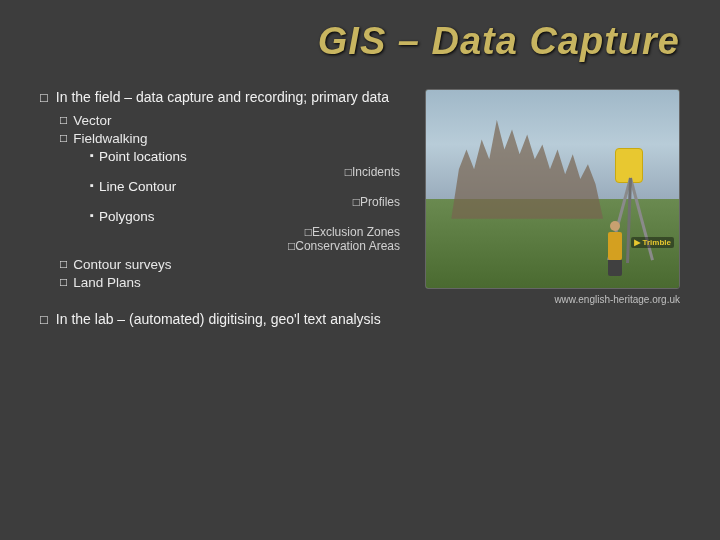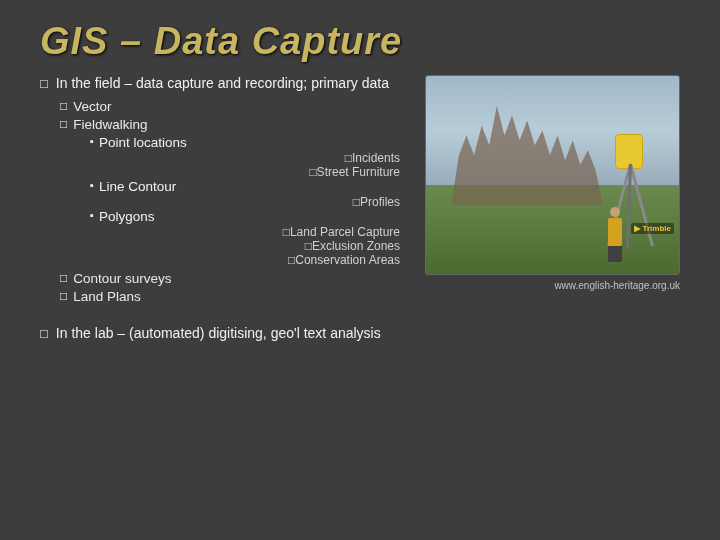--- a/index.html
+++ b/index.html
@@ -17,26 +17,26 @@
       width: 720px;
       height: 540px;
       background: #3d3d3d;
       position: relative;
       display: flex;
       flex-direction: column;
       padding: 20px 40px 20px 40px;
     }
 
     .title {
-      text-align: left;
+      text-align: right;
       font-size: 38px;
       font-weight: bold;
       color: #c8b560;
       font-style: italic;
-      margin-bottom: 12px;
+      margin-bottom: 26px;
       letter-spacing: 1px;
       text-shadow: 1px 1px 3px #000;
     }
 
     .content-area {
       display: flex;
       flex-direction: row;
       flex: 1;
       gap: 20px;
     }
@@ -300,37 +300,35 @@
           <span>Fieldwalking</span>
         </div>
 
         <div style="margin-left: 30px;">
           <div class="sub-sub-bullet">
             <span class="sub-sub-sym">▪</span>
             <span>Point locations</span>
           </div>
           <div class="sub-sub-bullets">
             <div>□Incidents</div>
-            <div>□Street Furniture</div>
           </div>
 
           <div class="sub-sub-bullet">
             <span class="sub-sub-sym">▪</span>
             <span>Line Contour</span>
           </div>
           <div class="sub-sub-bullets">
             <div>□Profiles</div>
           </div>
 
           <div class="sub-sub-bullet">
             <span class="sub-sub-sym">▪</span>
             <span>Polygons</span>
           </div>
           <div class="sub-sub-bullets">
-            <div>□Land Parcel Capture</div>
             <div>□Exclusion Zones</div>
             <div>□Conservation Areas</div>
           </div>
         </div>
 
         <div class="bottom-bullet" style="margin-top:4px;">
           <span class="sub-bullet-sym">□</span>
           <span>Contour surveys</span>
         </div>
 

